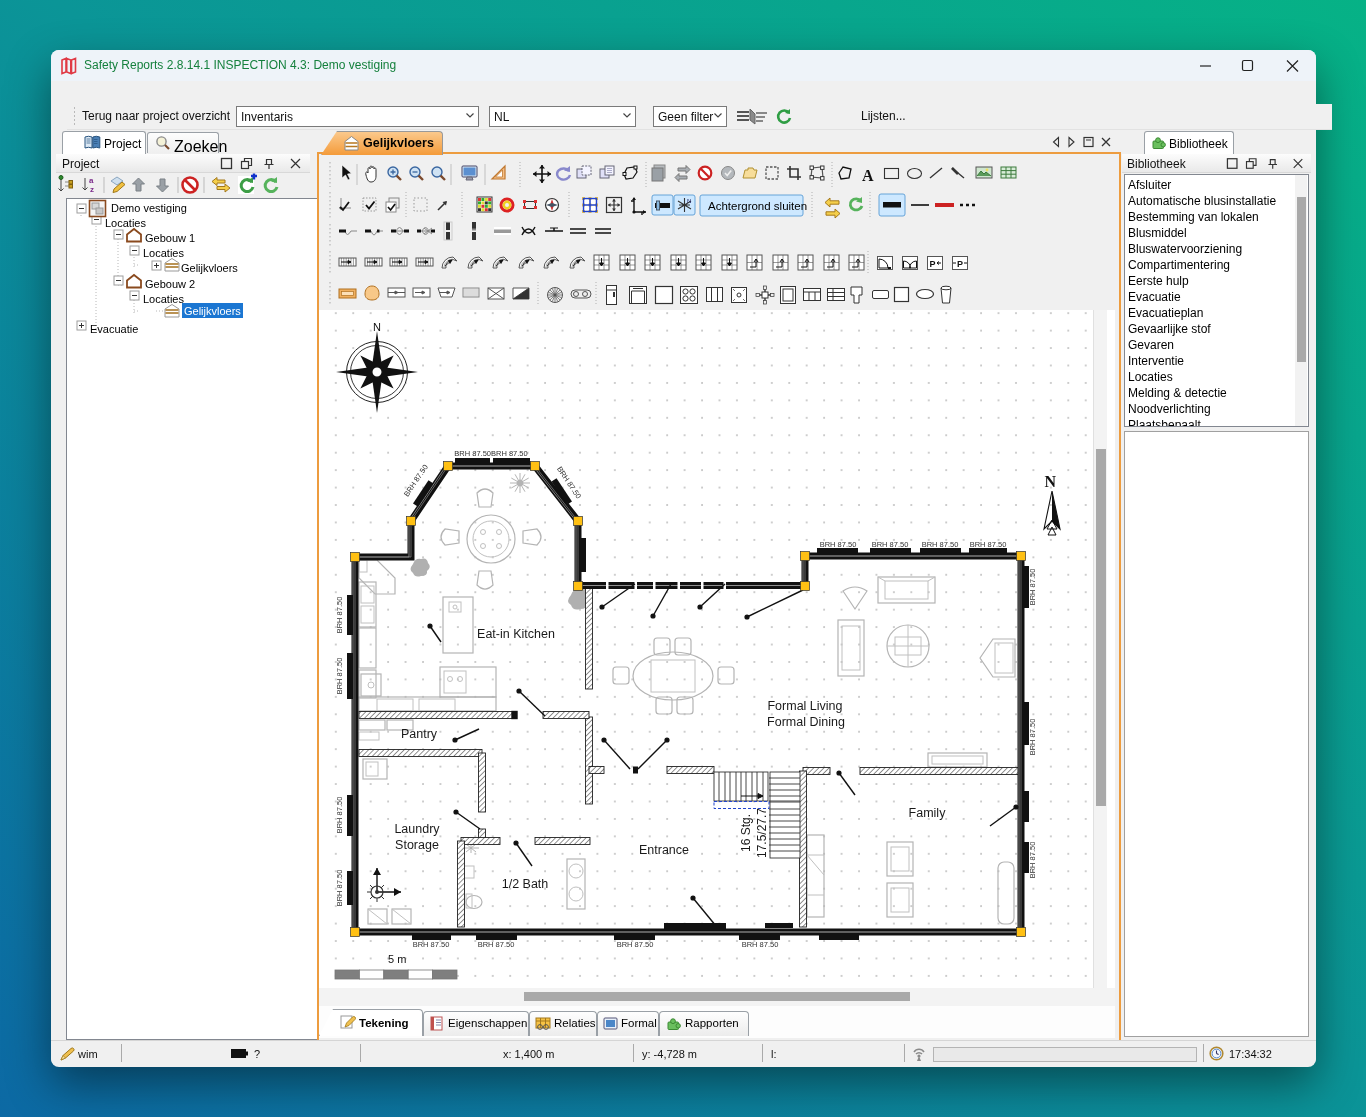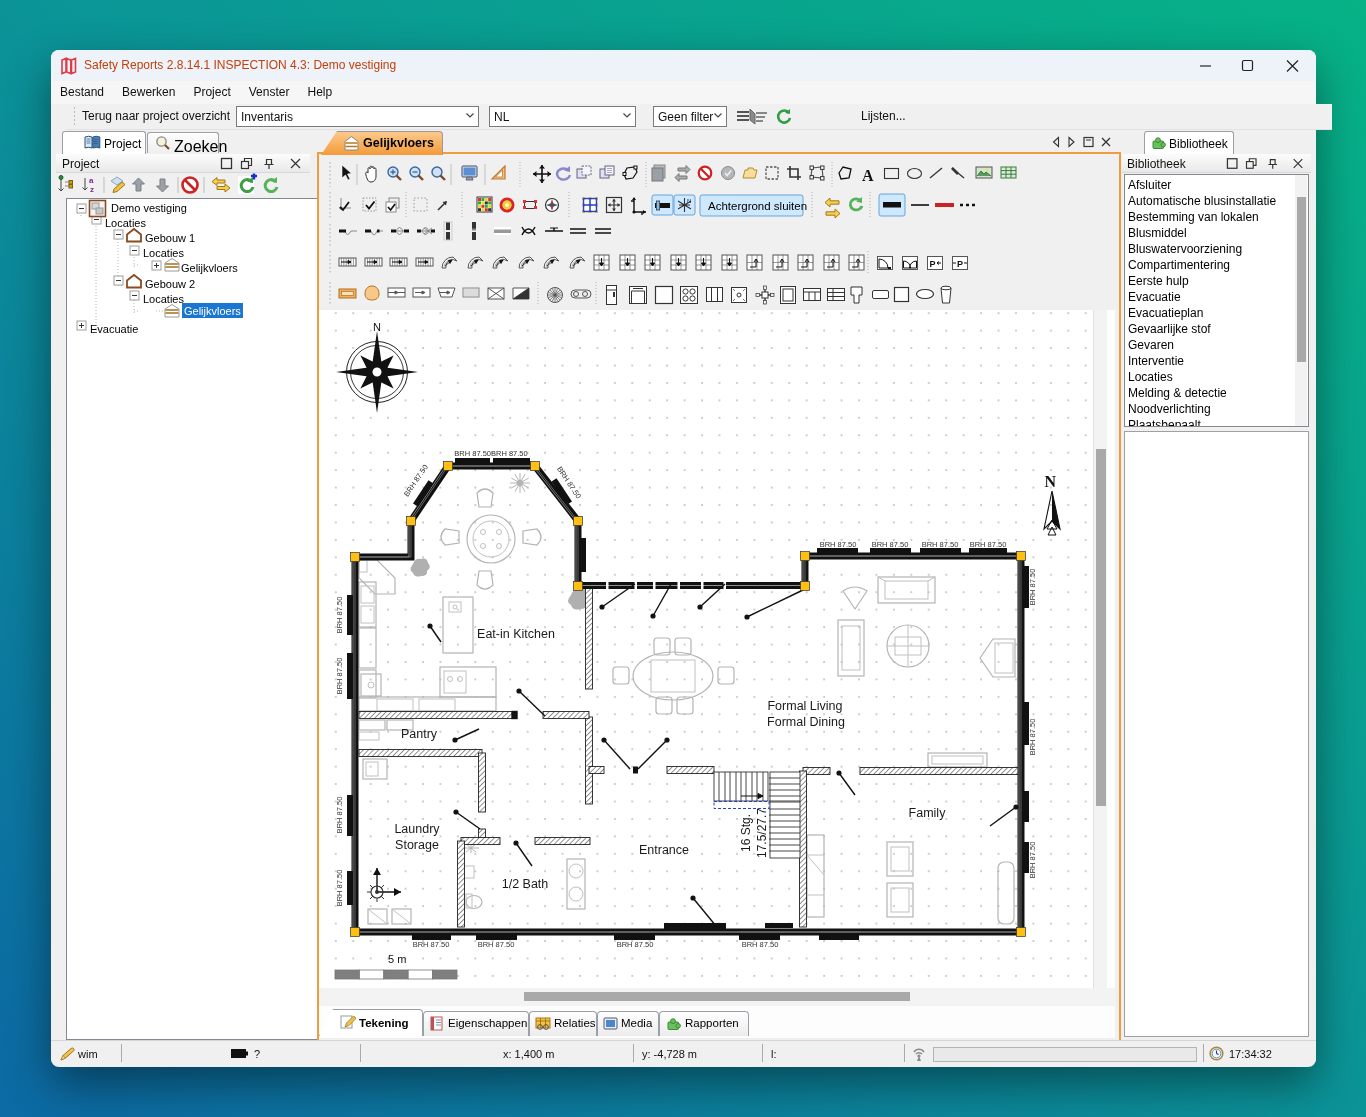--- a/index.html
+++ b/index.html
@@ -3,21 +3,21 @@
 <meta charset="utf-8">
 <style>
 html,body{margin:0;padding:0;}
 body{width:1366px;height:1117px;overflow:hidden;position:relative;
   background:linear-gradient(to top right,#0c69a4 0%,#0b9597 52%,#06b286 100%);
   font-family:"Liberation Sans",sans-serif;}
 .win{position:absolute;left:51px;top:50px;width:1265px;height:1016px;
   background:#f0f0f0;border-radius:8px;box-shadow:0 18px 45px rgba(0,0,0,.45);}
 .titlebar{position:absolute;left:0;top:0;width:100%;height:31px;background:#eef3f9;
   border-radius:8px 8px 0 0;}
-.title-text{position:absolute;left:33px;top:8px;font-size:12px;color:#c2410c;}
+.title-text{position:absolute;left:33px;top:8px;font-size:12px;color:#15803d;}
 .winbtn{position:absolute;top:0;width:42px;height:31px;color:#222;}
 .menubar{position:absolute;left:0;top:31px;width:100%;height:23px;background:#f6f6f6;font-size:12px;color:#111;}
 .menubar span{display:inline-block;padding:4px 9px 0 9px;}
 .toolrow{position:absolute;left:16px;top:54px;width:100%;height:25px;background:#f0f0f0;border-bottom:1px solid #e2e2e2;font-size:12px;color:#111;}
 .combo{position:absolute;top:2px;height:19px;background:#fff;border:1px solid #7a7a7a;font-size:12px;color:#111;}
 .combo .t{position:absolute;left:4px;top:3px;}
 .combo .a{position:absolute;right:4px;top:6px;width:8px;height:5px;}
 .combo .a svg{display:block;}
 .tab{position:absolute;top:0;height:22px;background:linear-gradient(#fdfdfd,#eee);border:1px solid #9aa0a6;border-bottom:none;border-radius:3px 3px 0 0;}
 .panel-h{font-size:12px;color:#111;}
@@ -40,21 +40,20 @@
         <line x1="16" y1="16" x2="27" y2="16" stroke="#222" stroke-width="1.2"></line>
       </svg>
     <svg class="winbtn" style="left:1175px" width="42" height="31">
         <rect x="16.5" y="10.5" width="10" height="10" rx="1.5" fill="none" stroke="#222" stroke-width="1.2"></rect>
       </svg>
     <svg class="winbtn" style="left:1220px" width="42" height="31">
         <path d="M16 10.5 L27 21.5 M27 10.5 L16 21.5" stroke="#222" stroke-width="1.2"></path>
       </svg>
   </div>
 
-  <div class="menubar"><span>Bestand</span><span>Bewerken</span><span>Project</span><span>Venster</span><span>Help</span></div>
 
   <div class="toolrow">
     <div style="position:absolute;left:6px;top:2px;width:3px;height:20px;background-image:radial-gradient(circle,#b9b9b9 35%,transparent 40%);background-size:3px 4px;"></div>
     <div style="position:absolute;left:15px;top:5px;">Terug naar project overzicht</div>
     <div class="combo" style="left:169px;width:241px;">
         <span class="t">Inventaris</span>
         <span class="a">
           <svg width="8" height="5" viewBox="0 0 8 5">
             <path d="M0.5 0.5 L4 4 L7.5 0.5" fill="none" stroke="#444" stroke-width="1.2"></path>
           </svg>
@@ -1172,21 +1171,21 @@
             <circle cx="11" cy="11" r="2.4" fill="none" stroke="#555"></circle>
             <path d="M7.4 11 h1.2" stroke="#555"></path>
         </svg>
         <span style="position:absolute;left:24px;top:5px;">Relaties</span>
       </div>
       <div style="position:absolute;left:278px;top:5px;width:60px;height:24px;background:linear-gradient(#fefefe,#ececec);border:1px solid #9aa0a6;border-bottom:none;border-radius:4px 4px 0 0;">
         <svg width="15" height="14" style="position:absolute;left:5px;top:5px" viewBox="0 0 15 14">
           <rect x="1" y="1" width="13" height="11" rx="1" fill="#e8f0fa" stroke="#557"></rect>
           <rect x="3" y="3" width="9" height="7" fill="#4a86c8"></rect>
         </svg>
-        <span style="position:absolute;left:23px;top:5px;">Media</span>
+        <span style="position:absolute;left:23px;top:5px;">Formal</span>
       </div>
       <div style="position:absolute;left:340px;top:5px;width:88px;height:24px;background:linear-gradient(#fefefe,#ececec);border:1px solid #9aa0a6;border-bottom:none;border-radius:4px 4px 0 0;">
         <svg width="15" height="15" style="position:absolute;left:6px;top:4px" viewBox="0 0 15 15">
           <g fill="#6abf5e" stroke="#3c8a34">
               <rect x="2" y="6" width="10.5" height="7.5" rx="1"></rect>
               <circle cx="7" cy="5.2" r="2.4"></circle>
               <circle cx="12.2" cy="9.8" r="2.2"></circle>
             </g>
         </svg>
         <span style="position:absolute;left:25px;top:5px;">Rapporten</span>

